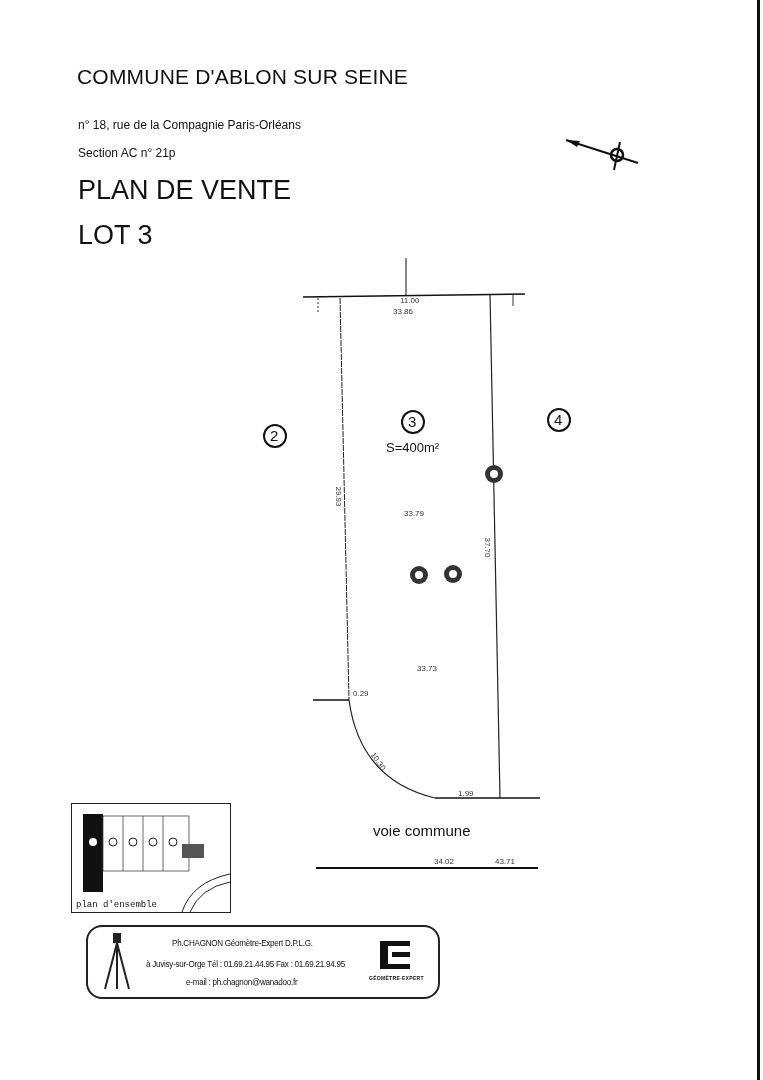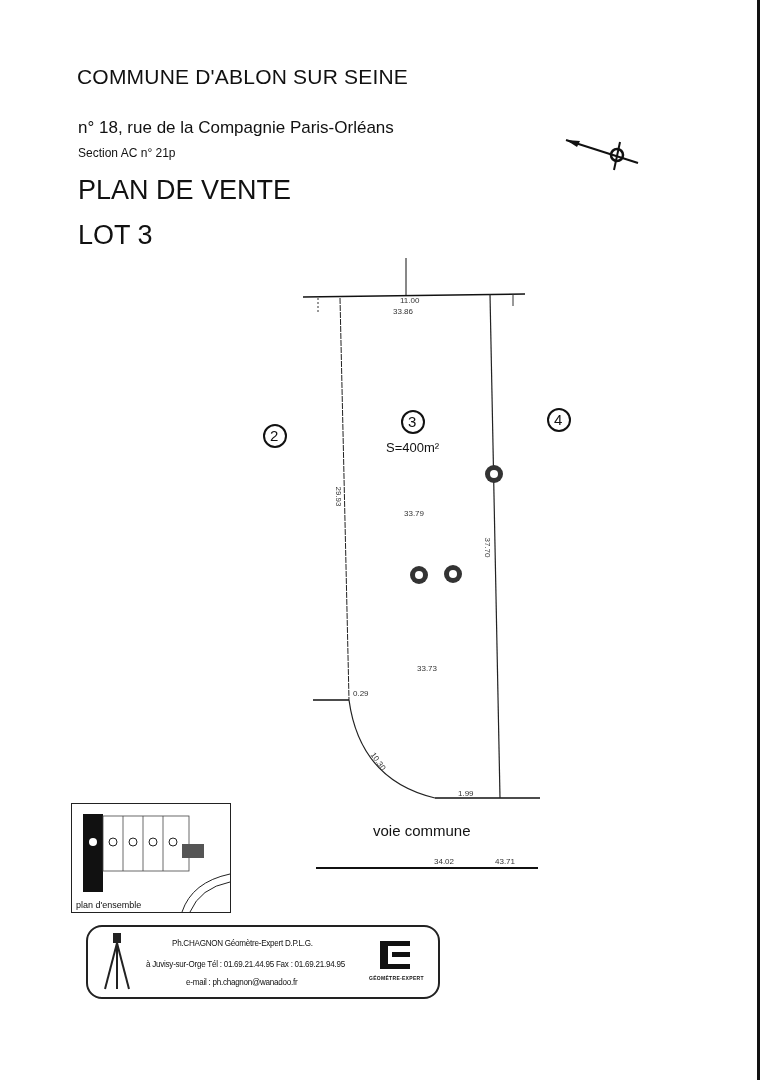--- a/index.html
+++ b/index.html
@@ -2,31 +2,31 @@
 <html><head>
 <meta charset="utf-8">
 <style>
   html, body { margin: 0; padding: 0; }
   body {
     width: 763px; height: 1080px; position: relative; overflow: hidden;
     background: #ffffff; font-family: "Liberation Sans", sans-serif; color: #111;
   }
   .abs { position: absolute; }
   .title { left: 77px; top: 65px; font-size: 21px; letter-spacing: 0.2px; }
-  .addr { left: 78px; top: 118px; font-size: 17px; }
+  .addr { left: 78px; top: 118px; font-size: 12px; }
   .section { left: 78px; top: 146px; font-size: 12px; }
   .plan { left: 78px; top: 175px; font-size: 27px; }
   .lot { left: 78px; top: 220px; font-size: 27px; text-underline-offset: 4px; }
   .dim { font-size: 8px; color: #333; }
   .lotnum { font-size: 15px; }
   .surface { font-size: 13px; }
   .voie { font-size: 15px; }
   .page-edge { left: 757px; top: 0; width: 3px; height: 1080px; background: #111; }
   .inset {
-    left: 71px; top: 803px; width: 158px; height: 108px; border: 1.5px solid #222; background: #fff;
+    left: 71px; top: 803px; width: 158px; height: 108px; border: 1.5px solid #222; background: #fff; font-family: Liberation Mono, monospace;
   }
   .inset-label { left: 4px; bottom: 2px; font-size: 9px; }
   .cartouche {
     left: 86px; top: 925px; width: 350px; height: 70px; border: 2px solid #222; border-radius: 16px; background: #fff;
   }
   .c-line { font-size: 9.5px; letter-spacing: -0.3px; transform: scaleX(0.85); transform-origin: left; white-space: nowrap; }
   .logo-caption { font-size: 5px; font-weight: bold; letter-spacing: 0.3px; }
 </style>
 </head>
 <body>

